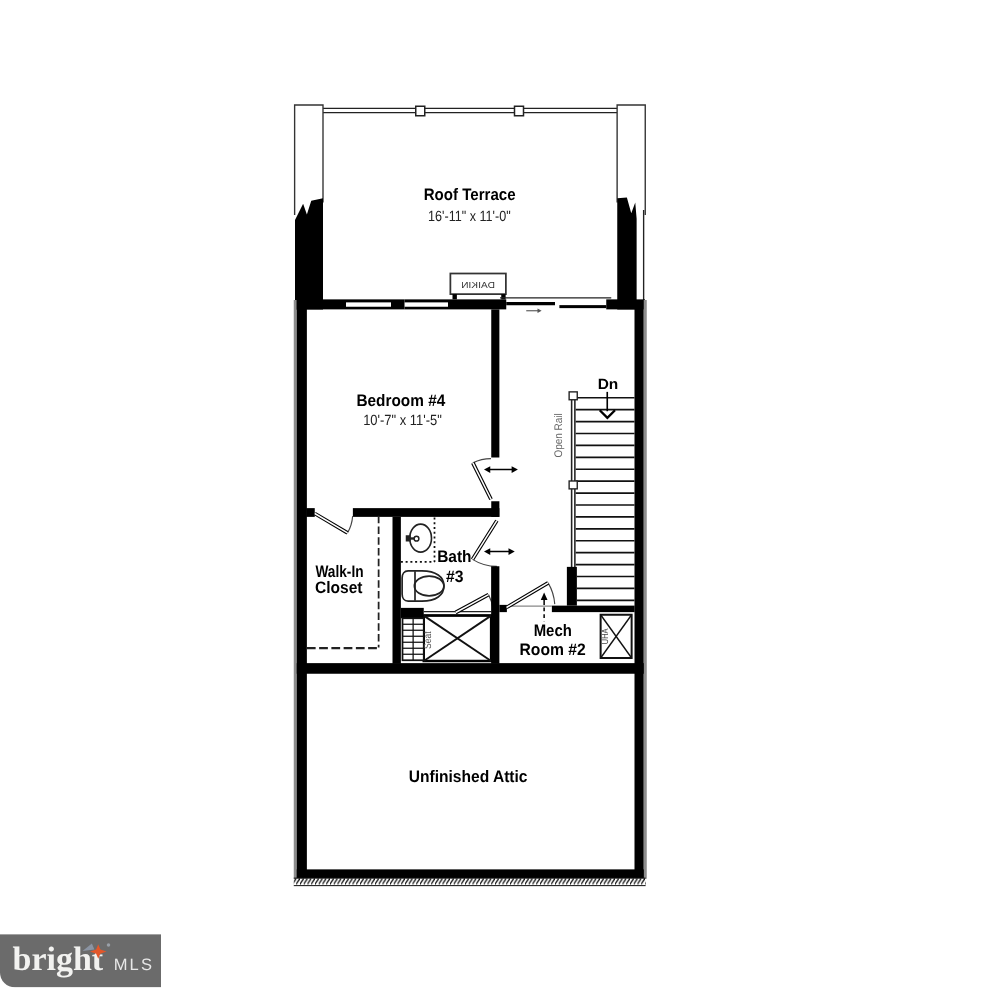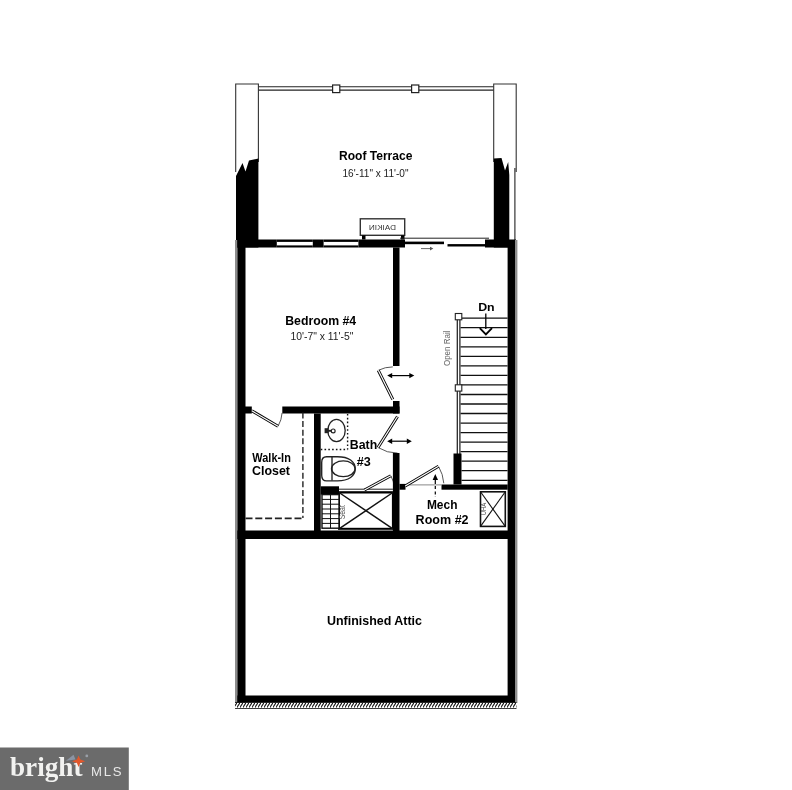--- a/index.html
+++ b/index.html
@@ -1,16 +1,16 @@
 <!DOCTYPE html>
 <html><head>
 <meta charset="utf-8">
 <style>
   html,body{margin:0;padding:0;background:#ffffff;}
-  #page{position:relative;width:792px;height:790px;background:#fff;overflow:hidden;}
+  #page{position:relative;width:792px;height:790px;background:#fff;overflow:hidden;border-radius:12px;}
   svg{position:absolute;top:0;left:0;}
   text{font-family:"Liberation Sans", sans-serif;}
 </style>
 </head>
 <body>
 <div id="page">
 <svg width="792" height="790" viewBox="0 0 792 790">
 
   <rect x="0" y="0" width="792" height="790" fill="#ffffff"></rect>
 

